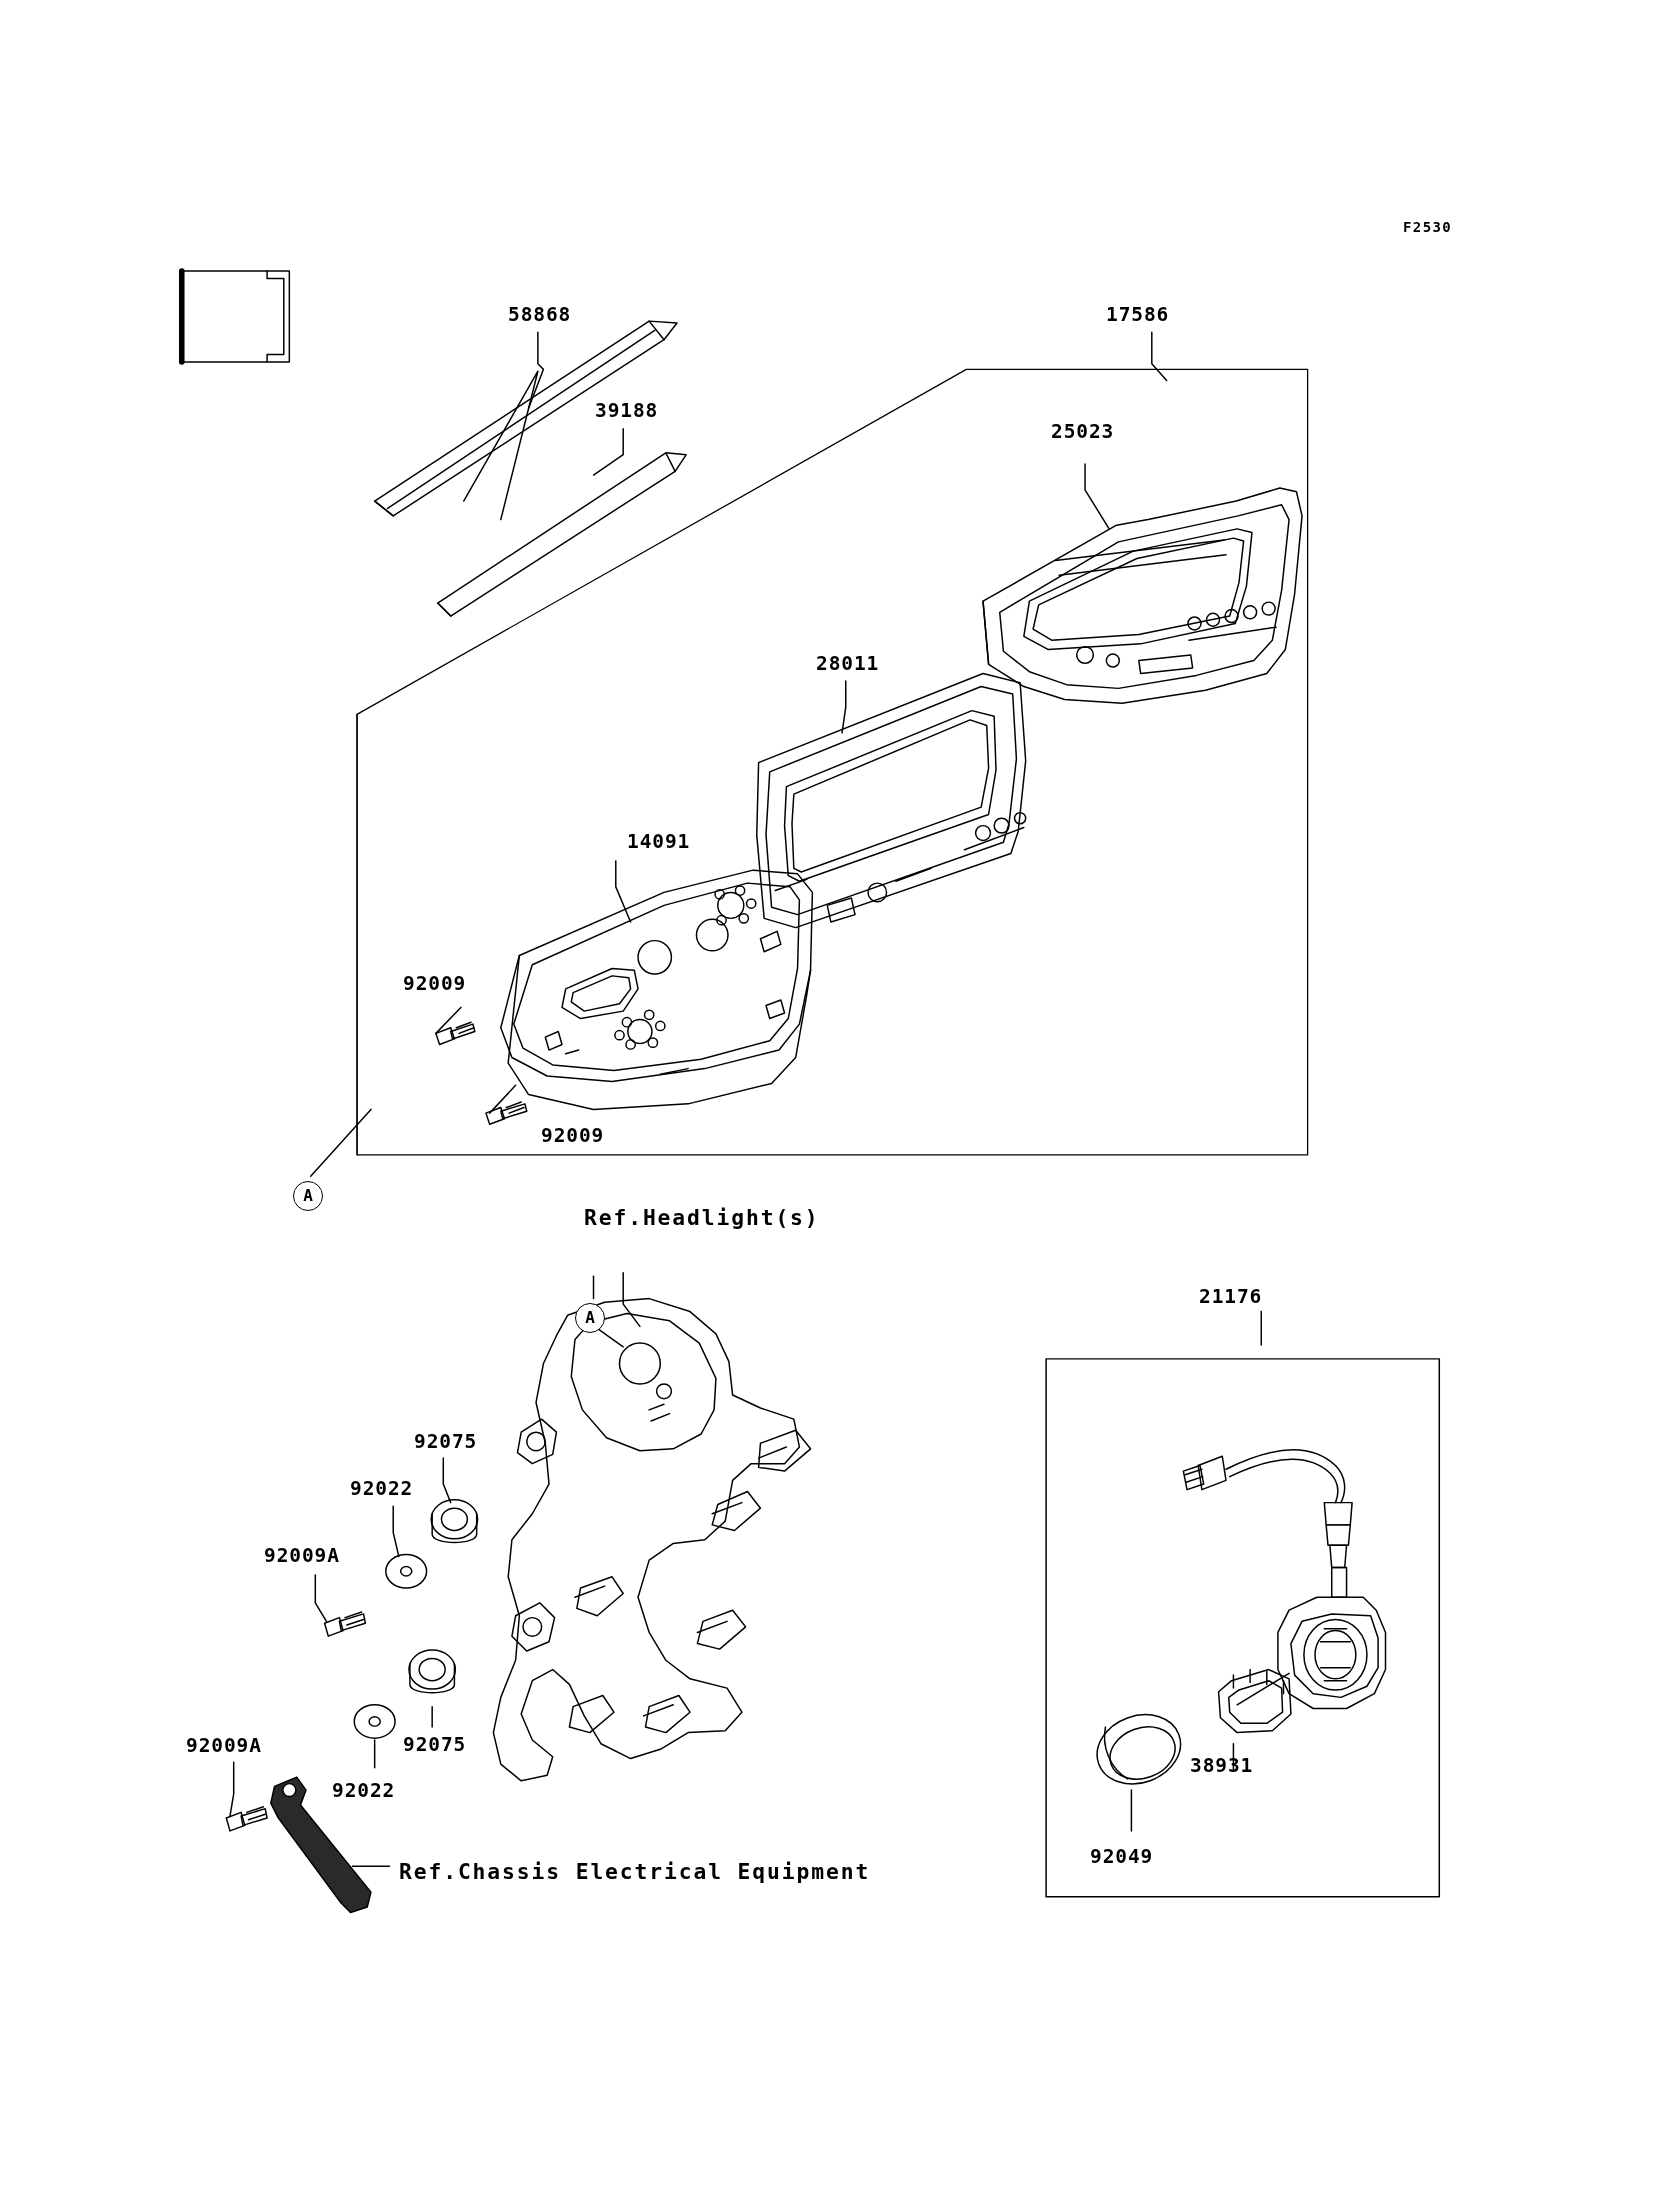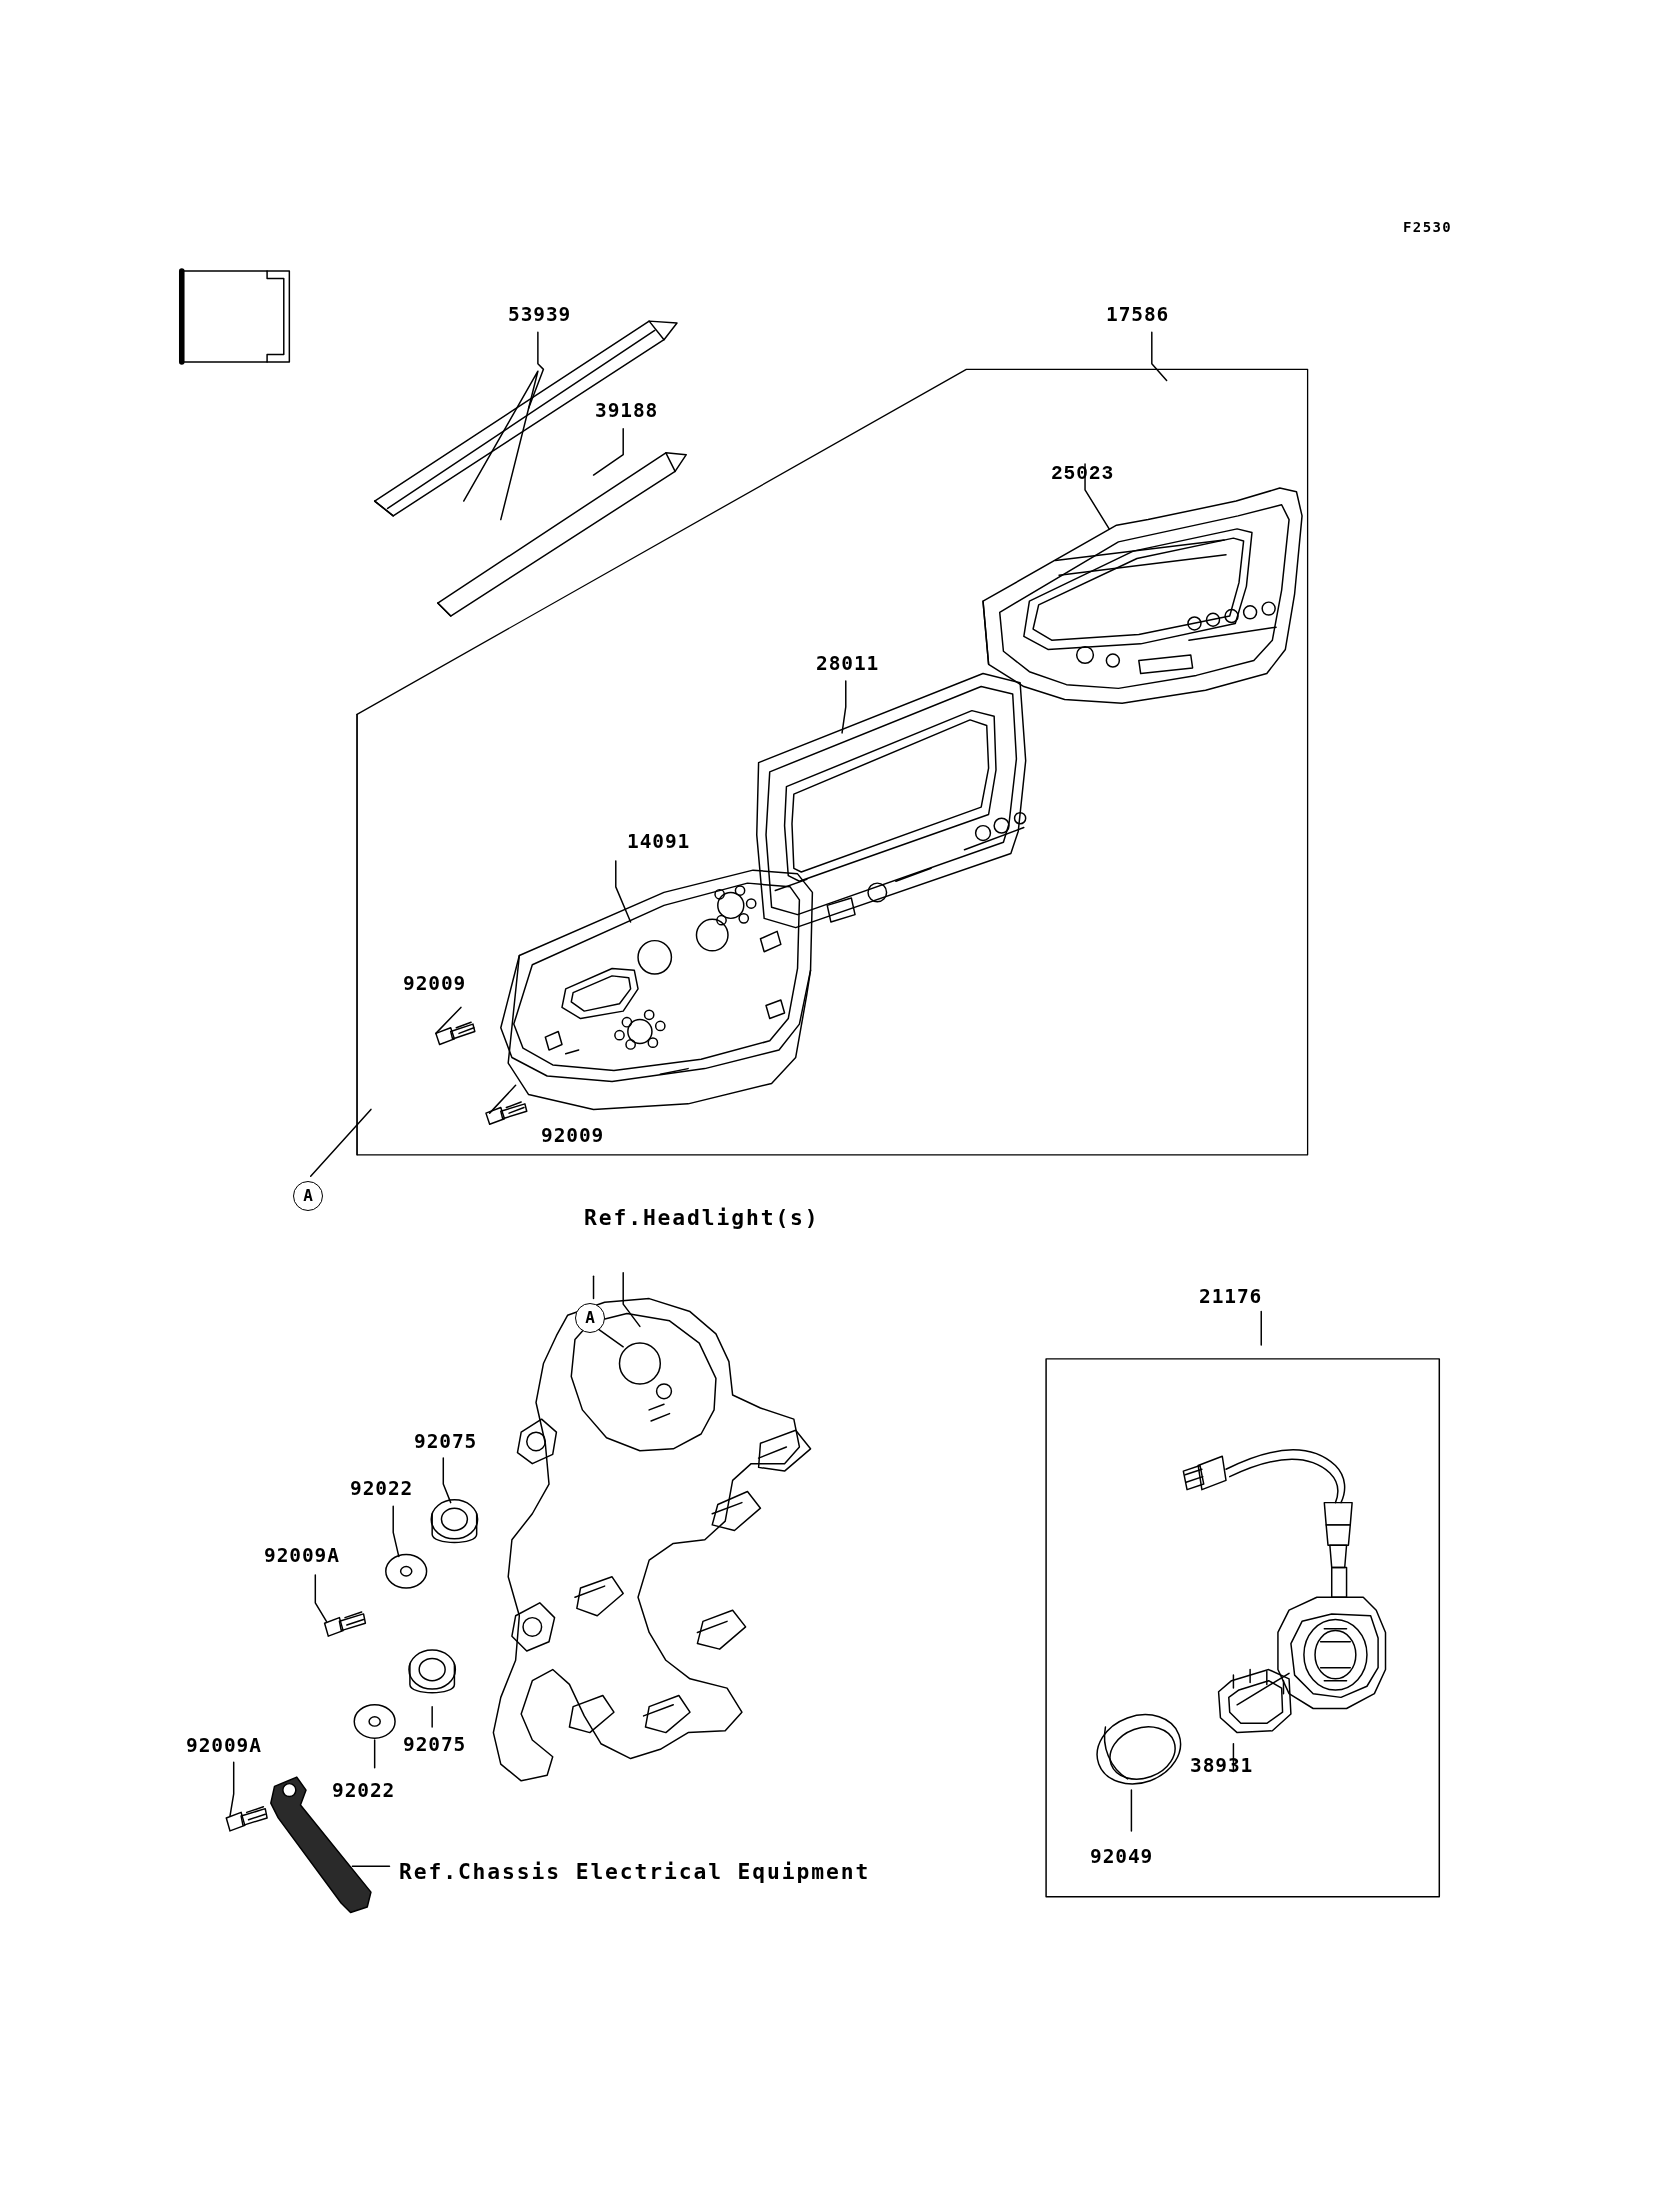--- a/index.html
+++ b/index.html
@@ -292,24 +292,24 @@
         <path d="M1390 1804 L1334 1838"></path>
       </g>
 
       <path d="M335 1268 L400 1196" stroke-width="1.6"></path>
       <path d="M644 1432 L672 1452" stroke-width="1.6"></path>
     </g>
   </svg>
 
   <div class="lbl sheetcode" style="left:1403px; top:219px;">F2530</div>
 
-  <div class="lbl partno" style="left:508px; top:303px;">53939</div>
+  <div class="lbl partno" style="left:508px; top:303px;">58868</div>
   <div class="lbl partno" style="left:595px; top:399px;">39188</div>
   <div class="lbl partno" style="left:1106px; top:303px;">17586</div>
-  <div class="lbl partno" style="left:1051px; top:463px;font-family:Liberation Mono, monospace;">25023</div>
+  <div class="lbl partno" style="left:1051px; top:420px;">25023</div>
   <div class="lbl partno" style="left:816px; top:652px;">28011</div>
   <div class="lbl partno" style="left:583px; top:830px;margin-left:44px;">14091</div>
   <div class="lbl partno" style="left:403px; top:972px;">92009</div>
   <div class="lbl partno" style="left:541px; top:1124px;">92009</div>
   <div class="lbl partno" style="left:1199px; top:1285px;">21176</div>
   <div class="lbl partno" style="left:414px; top:1430px;">92075</div>
   <div class="lbl partno" style="left:350px; top:1477px;">92022</div>
   <div class="lbl partno" style="left:264px; top:1544px;">92009A</div>
   <div class="lbl partno" style="left:403px; top:1733px;">92075</div>
   <div class="lbl partno" style="left:332px; top:1779px;">92022</div>

